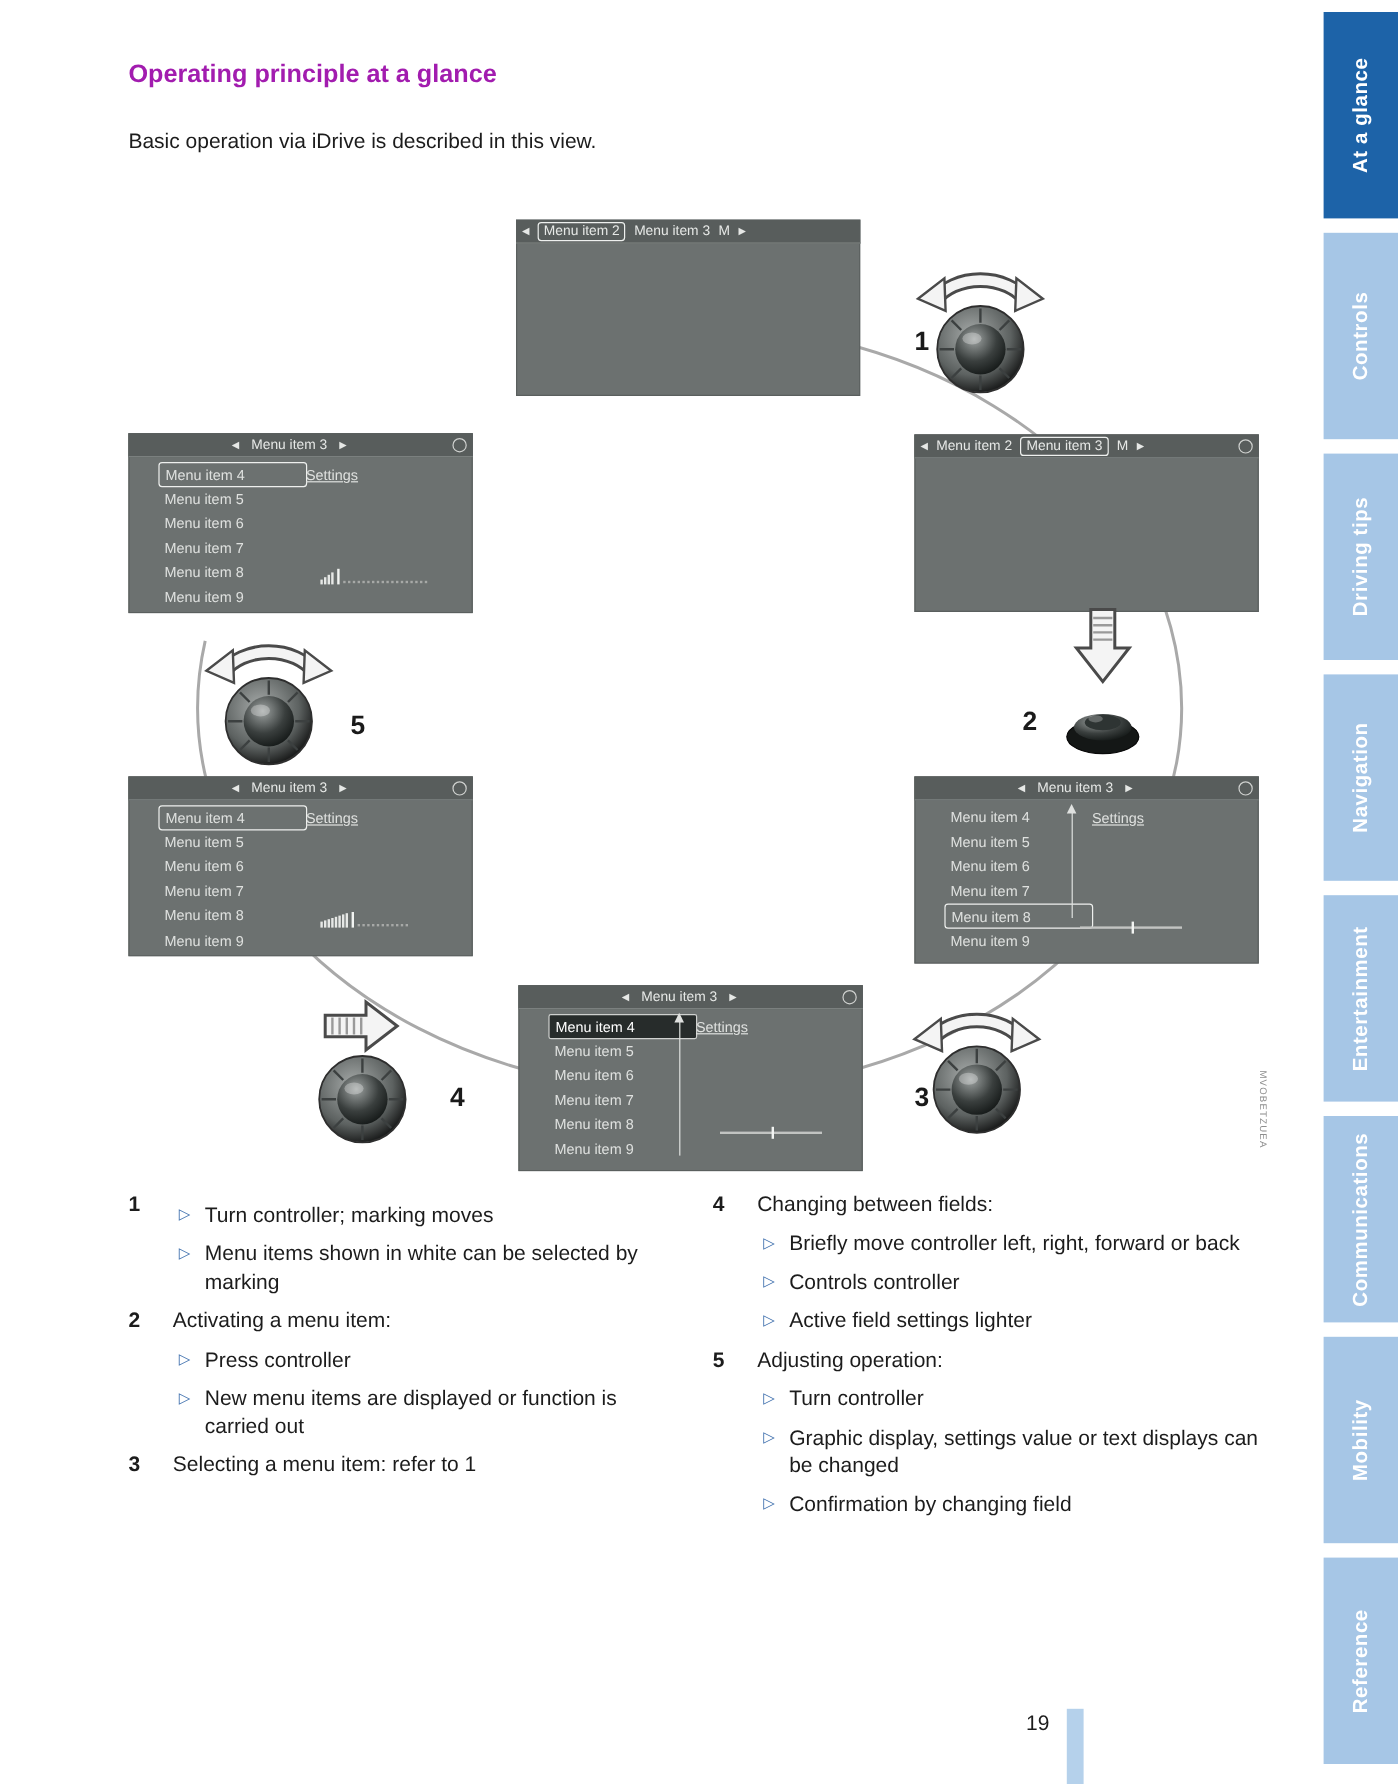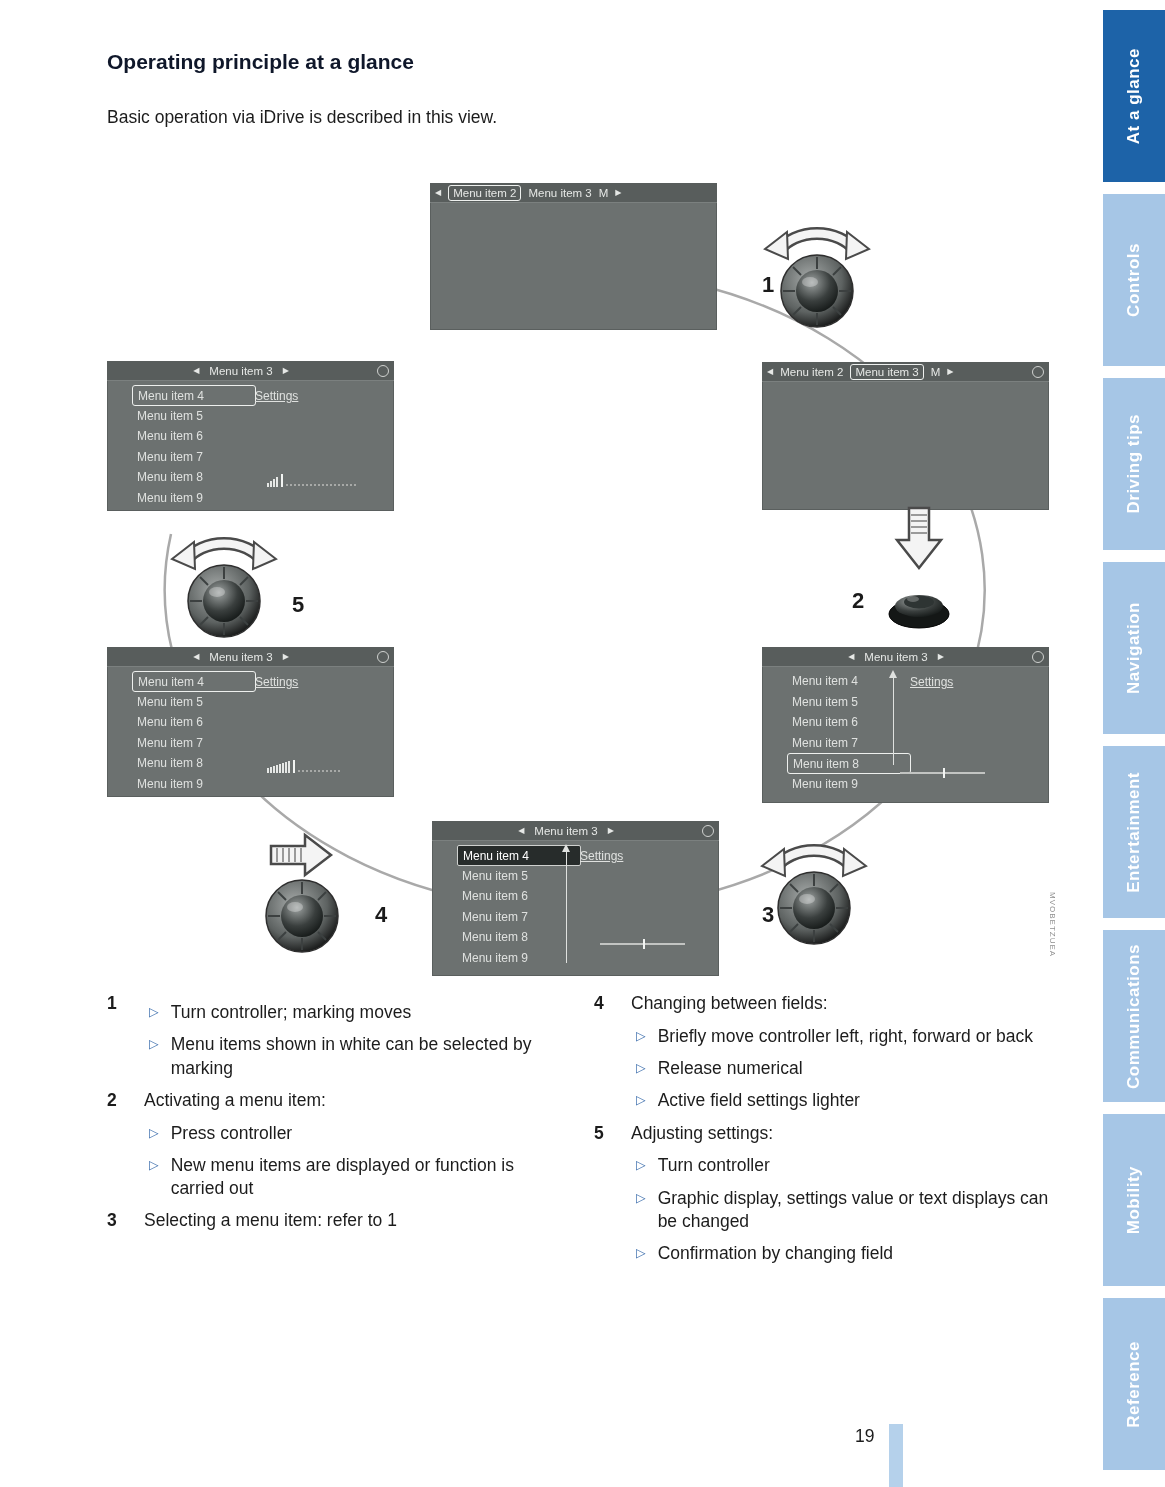--- a/index.html
+++ b/index.html
@@ -1,20 +1,20 @@
 <!DOCTYPE html>
 <html><head>
 <meta charset="utf-8">
 <style>
   html,body{margin:0;padding:0;background:#fff;}
   .page{position:relative;width:1165px;height:1487px;background:#fff;overflow:hidden;
         font-family:"Liberation Sans",sans-serif;color:#1c1c1c;}
 
   
-  .page-title{position:absolute;left:107px;top:50px;font-size:21px;font-weight:bold;color:#0f172a;}
+  .page-title{position:absolute;left:107px;top:50px;font-size:21px;font-weight:bold;color:#a21caf;}
   .intro{position:absolute;font-size:17.5px;line-height:1.38;}
   .intro.left{left:107px;top:87px;width:450px;}
   .intro.right{left:594px;top:87px;width:452px;}
   .page-link{color:#3e6fad;text-decoration:none;cursor:pointer;}
 
   
   .side-tab{position:absolute;right:0;width:62px;height:172px;display:flex;align-items:center;justify-content:center;}
   .side-tab span{writing-mode:vertical-rl;transform:rotate(180deg);color:#fff;font-weight:bold;font-size:17px;letter-spacing:.5px;}
   .side-tab.inactive{background:#a6c6e6;}
   .side-tab.active{background:#1d63a8;}
@@ -418,33 +418,33 @@
       <div class="instr">
         <span class="instr-num">4</span>
         <div class="instr-body">
           <div class="instr-title">Changing between fields:</div>
           <div class="bullet">
               <span class="tri">▷</span>
               <span>Briefly move controller left, right, forward or back</span>
             </div>
           <div class="bullet">
               <span class="tri">▷</span>
-              <span>Release numerical</span>
+              <span>Controls controller</span>
             </div>
           <div class="bullet">
               <span class="tri">▷</span>
               <span>Active field settings lighter</span>
             </div>
         </div>
       </div>
 
       <div class="instr">
         <span class="instr-num">5</span>
         <div class="instr-body">
-          <div class="instr-title">Adjusting settings:</div>
+          <div class="instr-title">Adjusting operation:</div>
           <div class="bullet">
               <span class="tri">▷</span>
               <span>Turn controller</span>
             </div>
           <div class="bullet">
               <span class="tri">▷</span>
               <span>Graphic display, settings value or text displays can be changed</span>
             </div>
           <div class="bullet">
               <span class="tri">▷</span>

